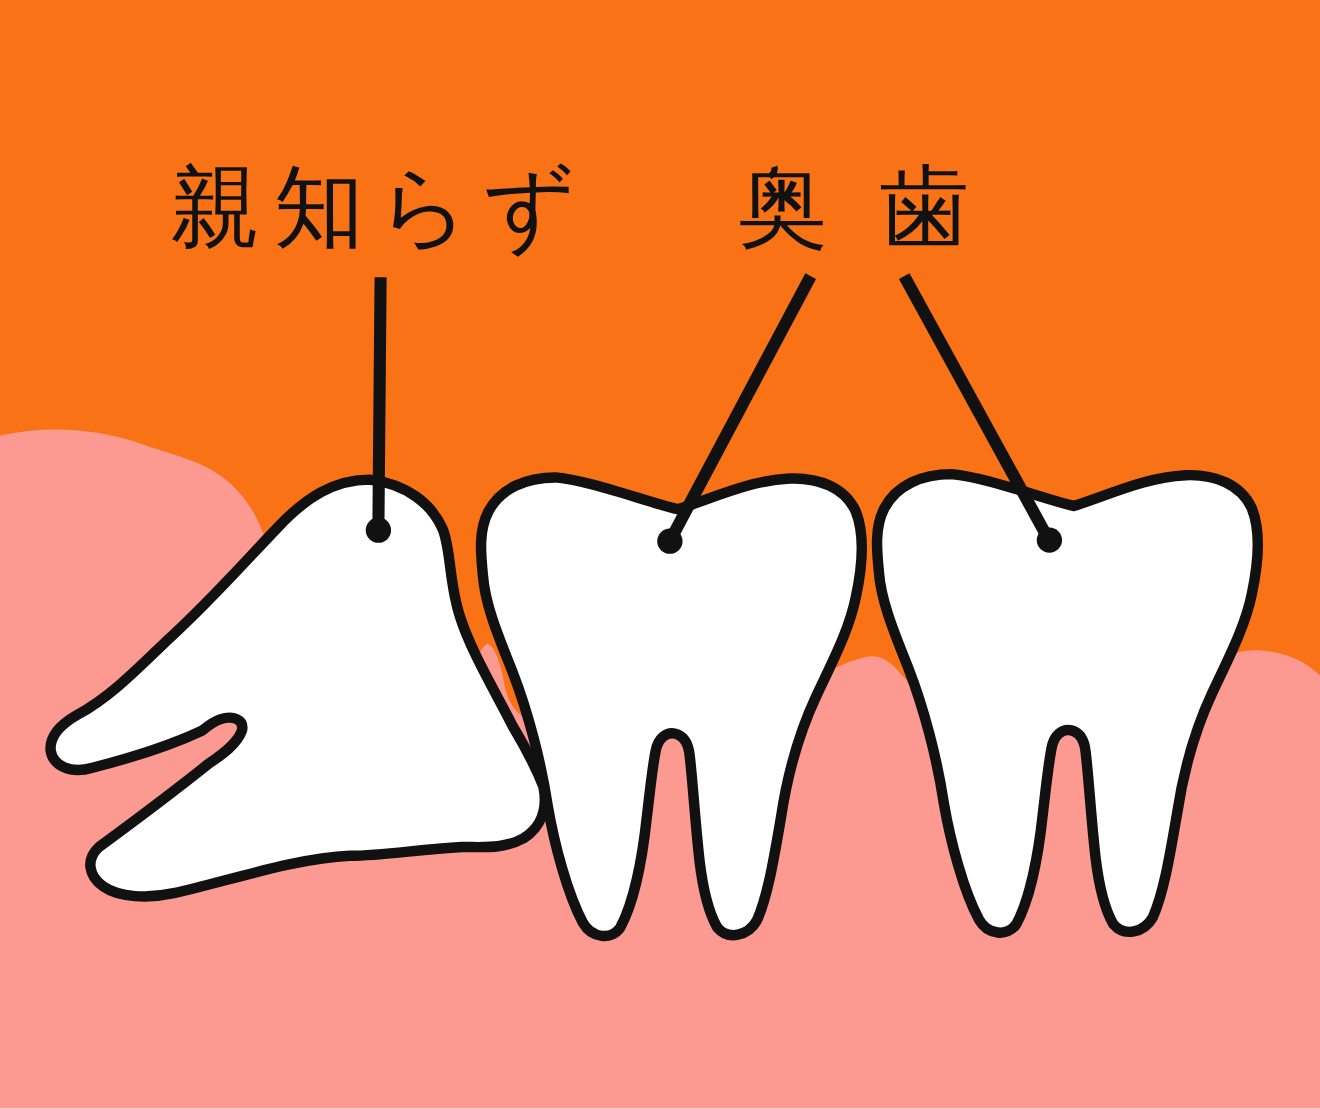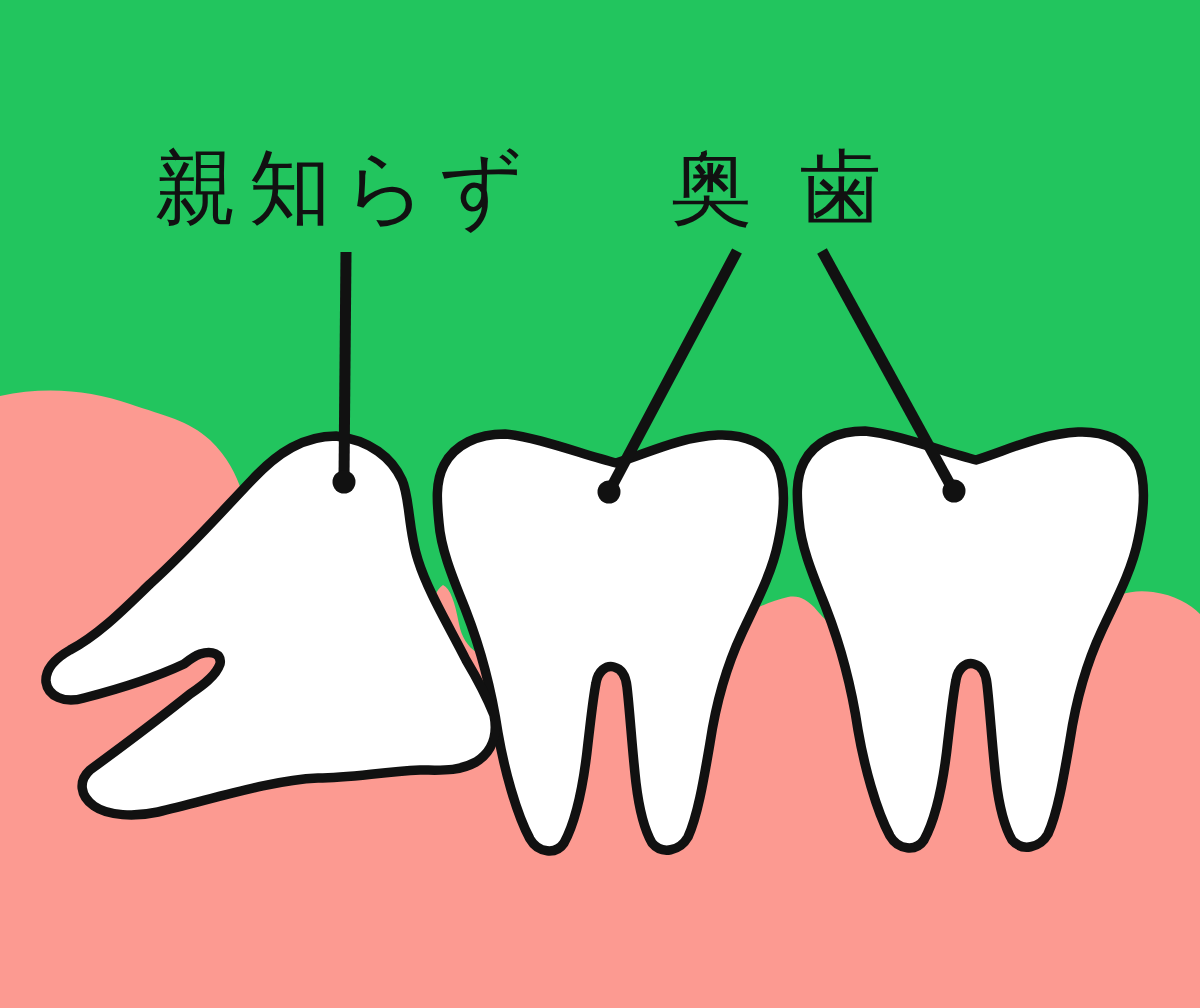--- a/index.html
+++ b/index.html
@@ -7,21 +7,21 @@
     padding: 0;
     background: #ffffff;
     width: 1200px;
     height: 1008px;
     overflow: hidden;
   }
   .stage {
     position: relative;
     width: 1200px;
     height: 770px;
-    background: #22c55e;
+    background: #f97316;
   }
   svg { display: block; }
   .label {
     font-family: "Liberation Sans", "DejaVu Sans", sans-serif;
     font-weight: 500;
     fill: #111111;
   }
 </style>
 </head>
 <body>

